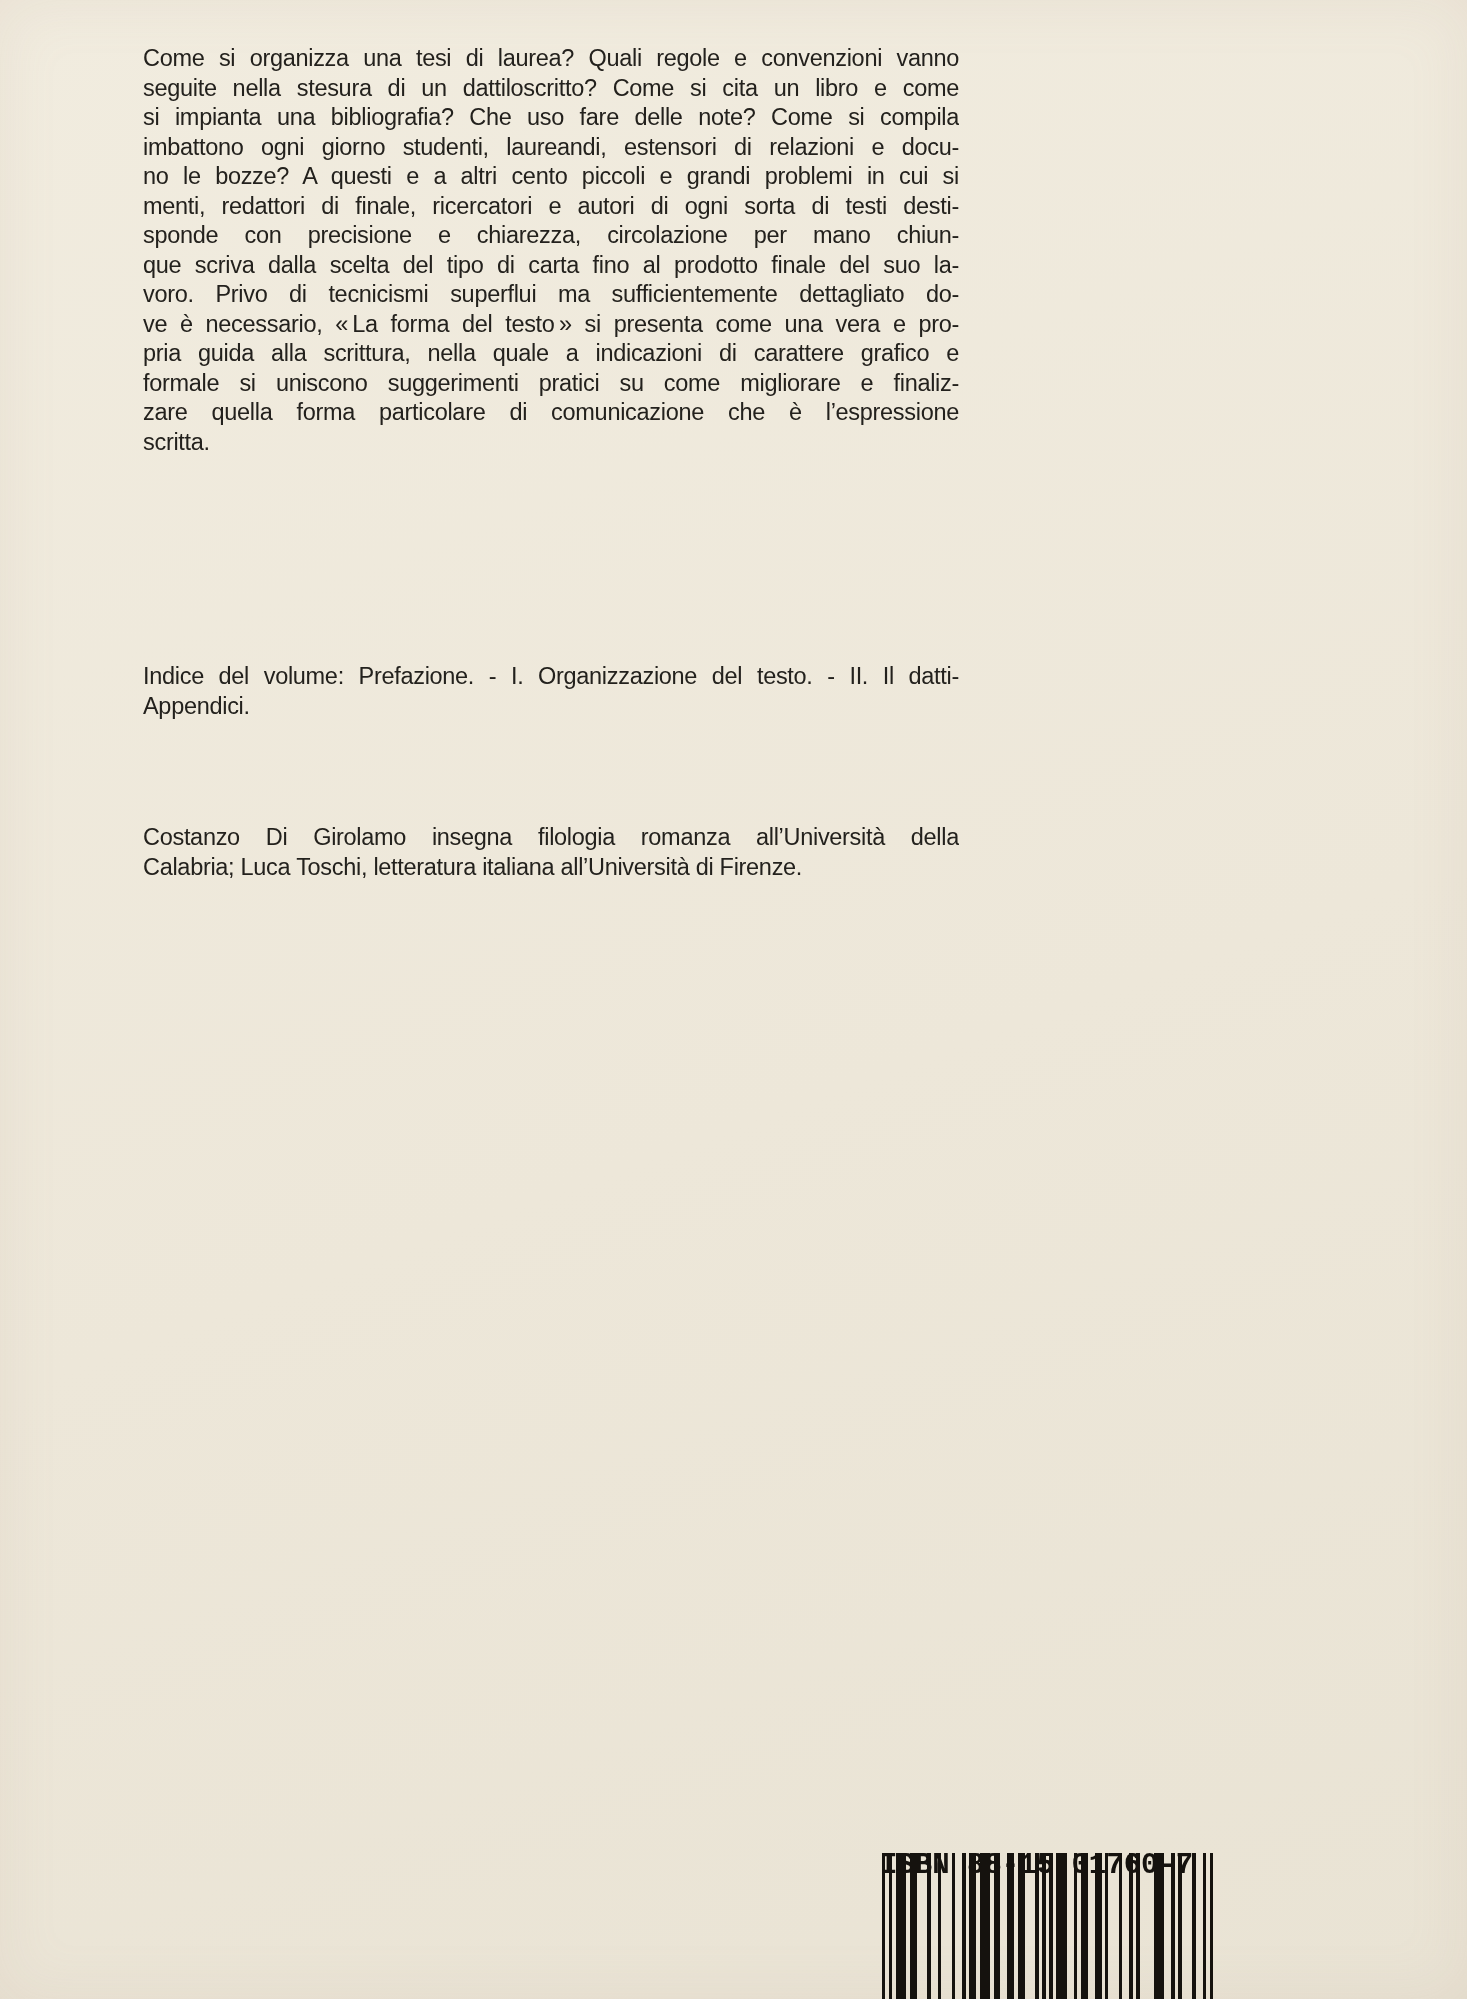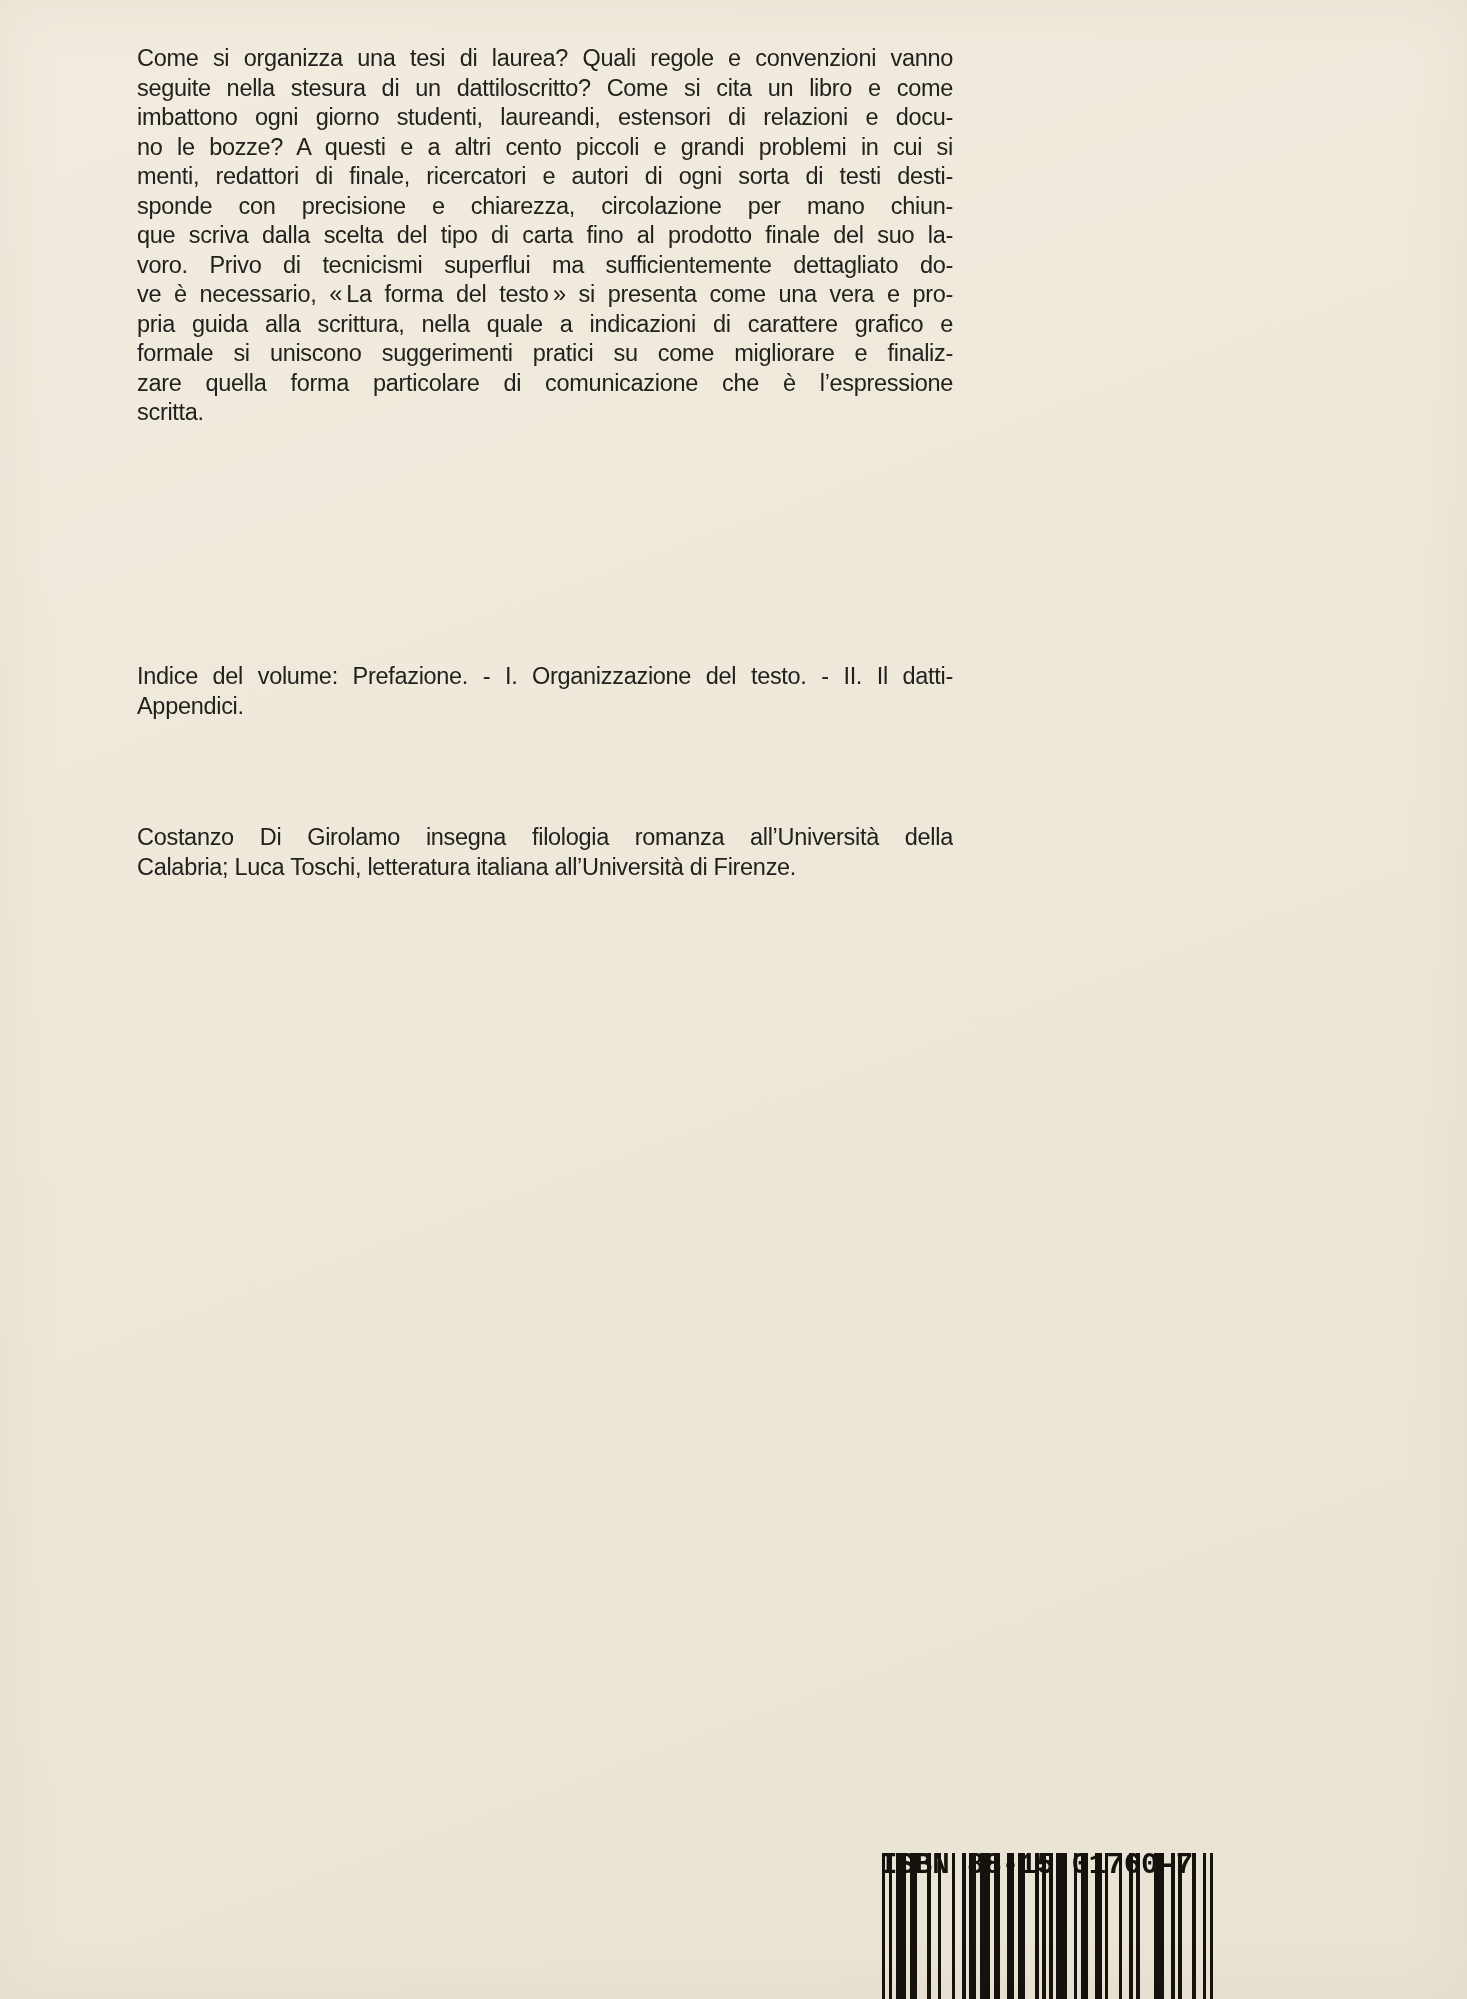--- a/index.html
+++ b/index.html
@@ -12,21 +12,21 @@
     width: 1467px;
     height: 1999px;
     background: linear-gradient(160deg, #f1ecdf 0%, #ede7d9 55%, #e9e3d4 100%);
     box-shadow: inset 0 0 60px rgba(180,150,130,0.12);
     overflow: hidden;
     font-family: "Liberation Sans", "DejaVu Sans", sans-serif;
     color: #23211d;
   }
   .textcol {
     position: absolute;
-    left: 137px;
+    left: 143px;
     width: 816px;
   }
   .blurb   { top: 44px; }
   .index   { top: 661px; }
   .authors { top: 822px; }
   .line {
     font-size: 23.5px;
     letter-spacing: -0.3px;
     line-height: 29.5px;
     height: 29.5px;
@@ -70,20 +70,21 @@
   .barcode .gap { background: transparent; }
 </style>
 </head>
 <body>
 
 <div class="page">
 
   <div class="textcol blurb">
     <div class="line">Come si organizza una tesi di laurea? Quali regole e convenzioni vanno</div>
     <div class="line">seguite nella stesura di un dattiloscritto? Come si cita un libro e come</div>
+    <div class="line">si impianta una bibliografia? Che uso fare delle note? Come si compila</div>
     <div class="line">imbattono ogni giorno studenti, laureandi, estensori di relazioni e docu-</div>
     <div class="line">no le bozze? A questi e a altri cento piccoli e grandi problemi in cui si</div>
     <div class="line">menti, redattori di finale, ricercatori e autori di ogni sorta di testi desti-</div>
     <div class="line">sponde con precisione e chiarezza, circolazione per mano chiun-</div>
     <div class="line">que scriva dalla scelta del tipo di carta fino al prodotto finale del suo la-</div>
     <div class="line">voro. Privo di tecnicismi superflui ma sufficientemente dettagliato do-</div>
     <div class="line">ve è necessario, « La forma del testo » si presenta come una vera e pro-</div>
     <div class="line">pria guida alla scrittura, nella quale a indicazioni di carattere grafico e</div>
     <div class="line">formale si uniscono suggerimenti pratici su come migliorare e finaliz-</div>
     <div class="line">zare quella forma particolare di comunicazione che è l’espressione</div>

